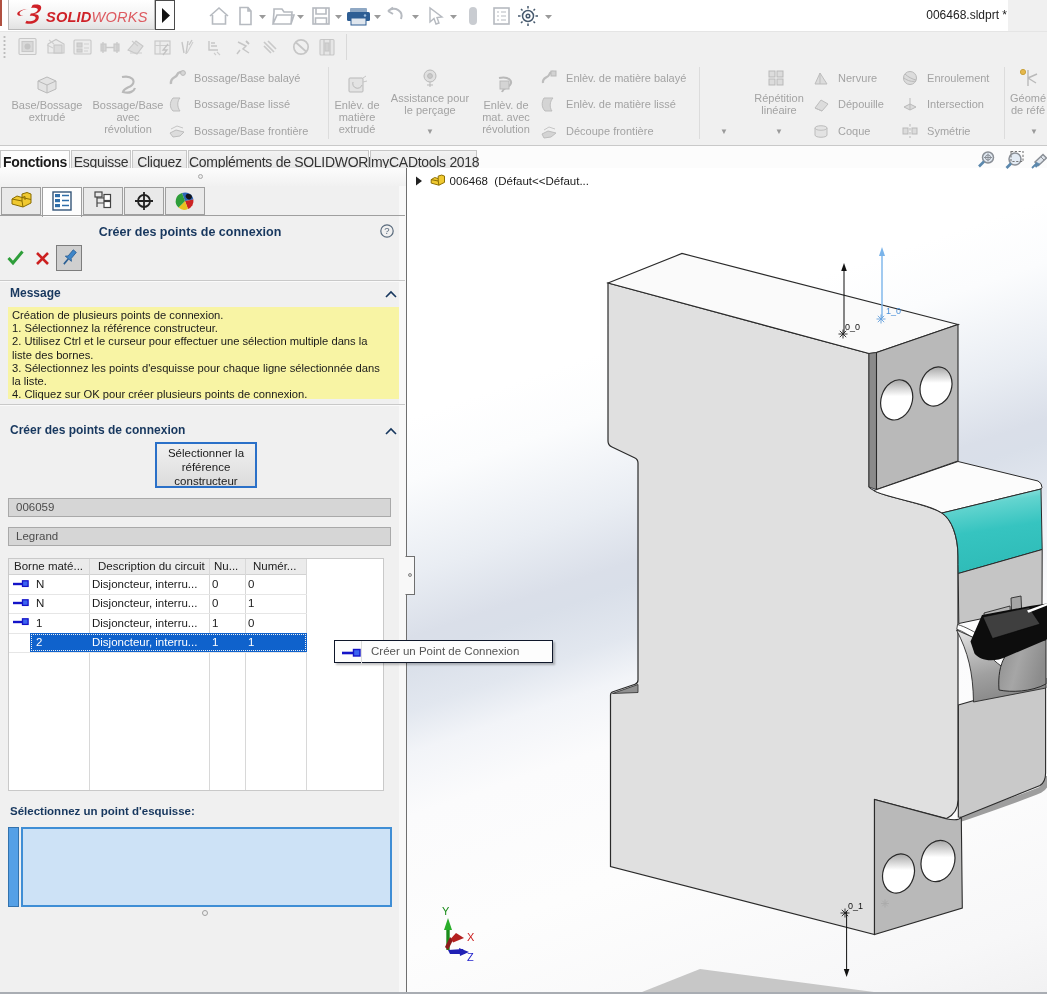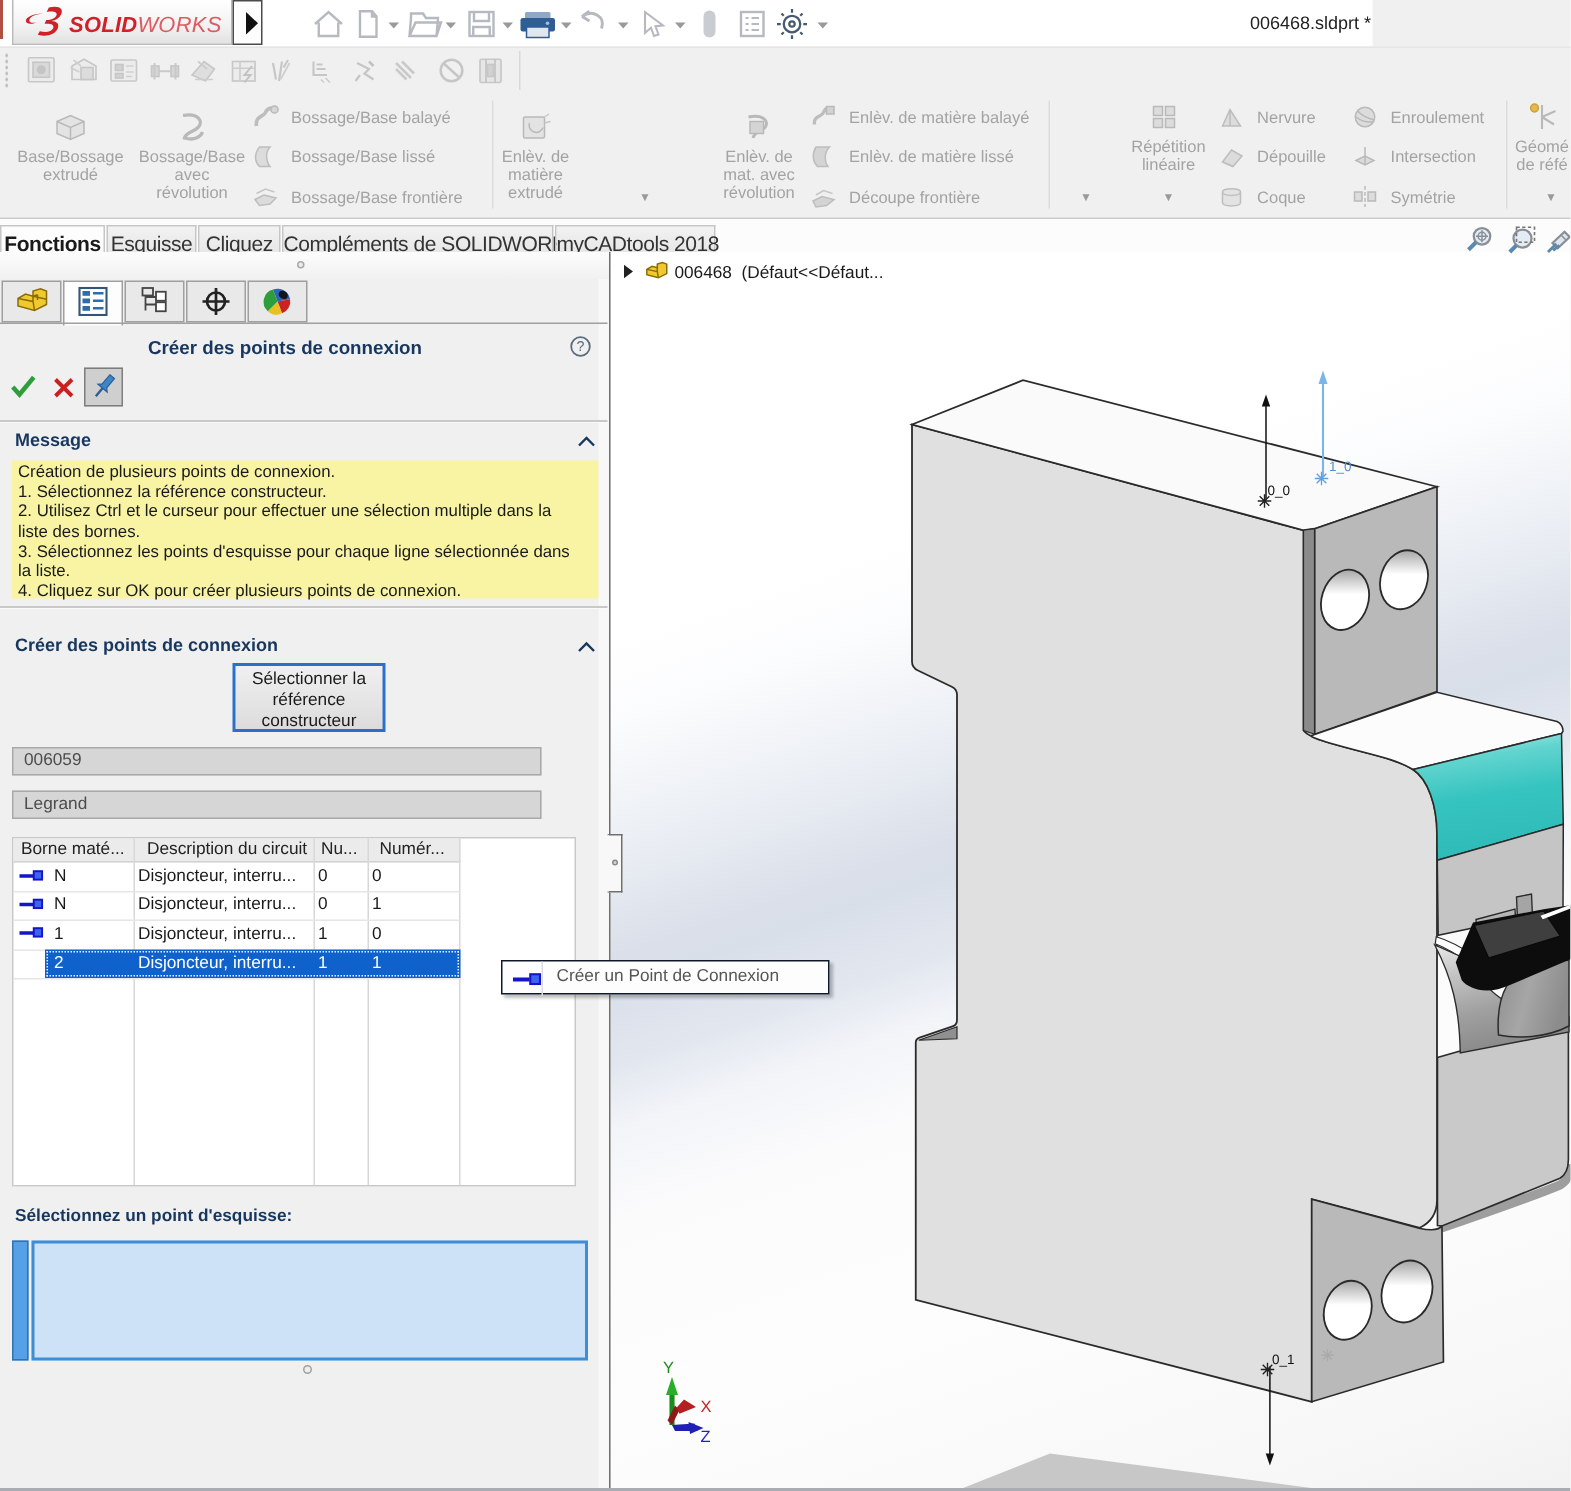--- a/index.html
+++ b/index.html
@@ -1,21 +1,21 @@
 <!DOCTYPE html>
 <html><head><meta charset="utf-8">
 <style>
 * { margin:0; padding:0; box-sizing:border-box; }
 html,body { width:1047px; height:994px; overflow:hidden; }
 body { font-family:"Liberation Sans", sans-serif; }
 #app { position:relative; width:1047px; height:994px; background:#f0f0f0; }
 .abs { position:absolute; }
 
 
-#titlebar { left:0; top:0; width:915px; height:31px; background:#fff;text-align:center; }
+#titlebar { left:0; top:0; width:1008px; height:31px; background:#fff; }
 #logo { left:16px; top:3px; width:142px; height:25px; }
 #playbtn { left:155px; top:0px; width:20px; height:30px; background:#fdfdfd; border:1px solid #4a4a4a; }
 #playbtn svg { margin:7px 0 0 5px; }
 #doctitle { right:1px; top:8px; font-size:12px; color:#222; }
 
 
 #tb2 { left:0; top:31px; width:1047px; height:30px; background:#f0f0f0; border-top:1px solid #e5e5e5; }
 #tb2 .sep { position:absolute; top:2px; width:1px; height:26px; background:#d9d9d9; }
 #tb2 .grip { position:absolute; left:3px; top:3px; width:3px; height:24px;
   background-image:radial-gradient(circle, #bcbcbc 1px, transparent 1.2px); background-size:3px 4px; }
@@ -56,21 +56,21 @@
   border:1px solid #7d7d7d; }
 .hsep { position:absolute; left:0; width:405px; height:2px;
   background:linear-gradient(180deg,#c9c9c9 0 1px,#fafafa 1px 2px); }
 .sechdr { position:absolute; left:10px; font-weight:bold; font-size:12px; color:#17375e; }
 .chev { position:absolute; left:385px; width:12px; height:12px; }
 #msgbox { position:absolute; left:8px; top:139px; width:391px; height:92px; background:#f8f4a4;
   font-size:11.2px; color:#1a1a1a; line-height:13.2px; padding:2px 0 0 4px; }
 #selrefbtn { position:absolute; left:155px; top:274px; width:102px; height:46px;
   background:linear-gradient(180deg,#f0f0f0,#dcdcdc); border:2px solid #2a70c8;
   font-size:11.5px; line-height:14px; color:#1a1a1a; text-align:center; padding-top:2px; }
-.ginput { position:absolute; left:8px; width:353px; height:19px; background:#d6d6d6;
+.ginput { position:absolute; left:8px; width:383px; height:19px; background:#d6d6d6;
   border:1px solid #a9a9a9; font-size:11.5px; color:#4c4c4c; line-height:17px; padding-left:7px; }
 
 
 #tbl { position:absolute; left:8px; top:390px; width:376px; height:233px; background:#fff;
   border:1px solid #c9c9c9; font-size:11.5px; color:#1a1a1a; }
 #tbl .hrow { position:absolute; left:0; top:0; width:298px; height:16px; background:#ebebeb; border-bottom:1px solid #d2d2d2;}
 #tbl .hc { position:absolute; top:1px; font-size:11.5px; color:#222; }
 #tbl .col { position:absolute; top:0; width:1px; height:231px; background:#d8d8d8; }
 #tbl .rline { position:absolute; left:0; width:298px; height:1px; background:#e6e6e6; }
 #tbl .cell { position:absolute; height:19px; line-height:19px; }
@@ -229,20 +229,29 @@
 
     <div class="rbig" style="left:302px;top:12px;width:110px;">
       <svg width="24" height="24" viewBox="0 0 24 24">
           <g fill="#e3e3e3" stroke="#b9b9b9">
             <rect x="4" y="5" width="14" height="14" rx="1"></rect>
             <path d="M8,9 a4.5,4.5 0 1 0 9,3" fill="none"></path>
             <path d="M18,5 l3,-2 M18,9 l4,-1" stroke="#c6c6c6"></path>
           </g>
         </svg>
       Enlèv. de<br>matière<br>extrudé</div>
+    <div class="rbig" style="left:375px;top:5px;width:110px;">
+      <svg width="24" height="24" viewBox="0 0 24 24">
+          <g fill="#e0e0e0" stroke="#b9b9b9">
+            <circle cx="12" cy="10" r="6"></circle>
+            <circle cx="12" cy="10" r="2.4" fill="#c9c9c9"></circle>
+            <path d="M12,16 L12,21 M9,19 h6" fill="none"></path>
+          </g>
+        </svg>
+      Assistance pour<br>le perçage</div>
     <div class="dd" style="left:426px;top:66px;">▼</div>
     <div class="rbig" style="left:451px;top:12px;width:110px;">
       <svg width="24" height="24" viewBox="0 0 24 24">
           <g fill="#e0e0e0" stroke="#b9b9b9">
             <path d="M5,5 C15,3 19,8 16,12 C13,15 9,15 8,19" fill="none" stroke-width="2"></path>
             <rect x="6" y="8" width="9" height="8" fill="#d4d4d4"></rect>
           </g>
         </svg>
       Enlèv. de<br>mat. avec<br>révolution</div>
     <div class="rsmall" style="left:540px;top:8px;">

